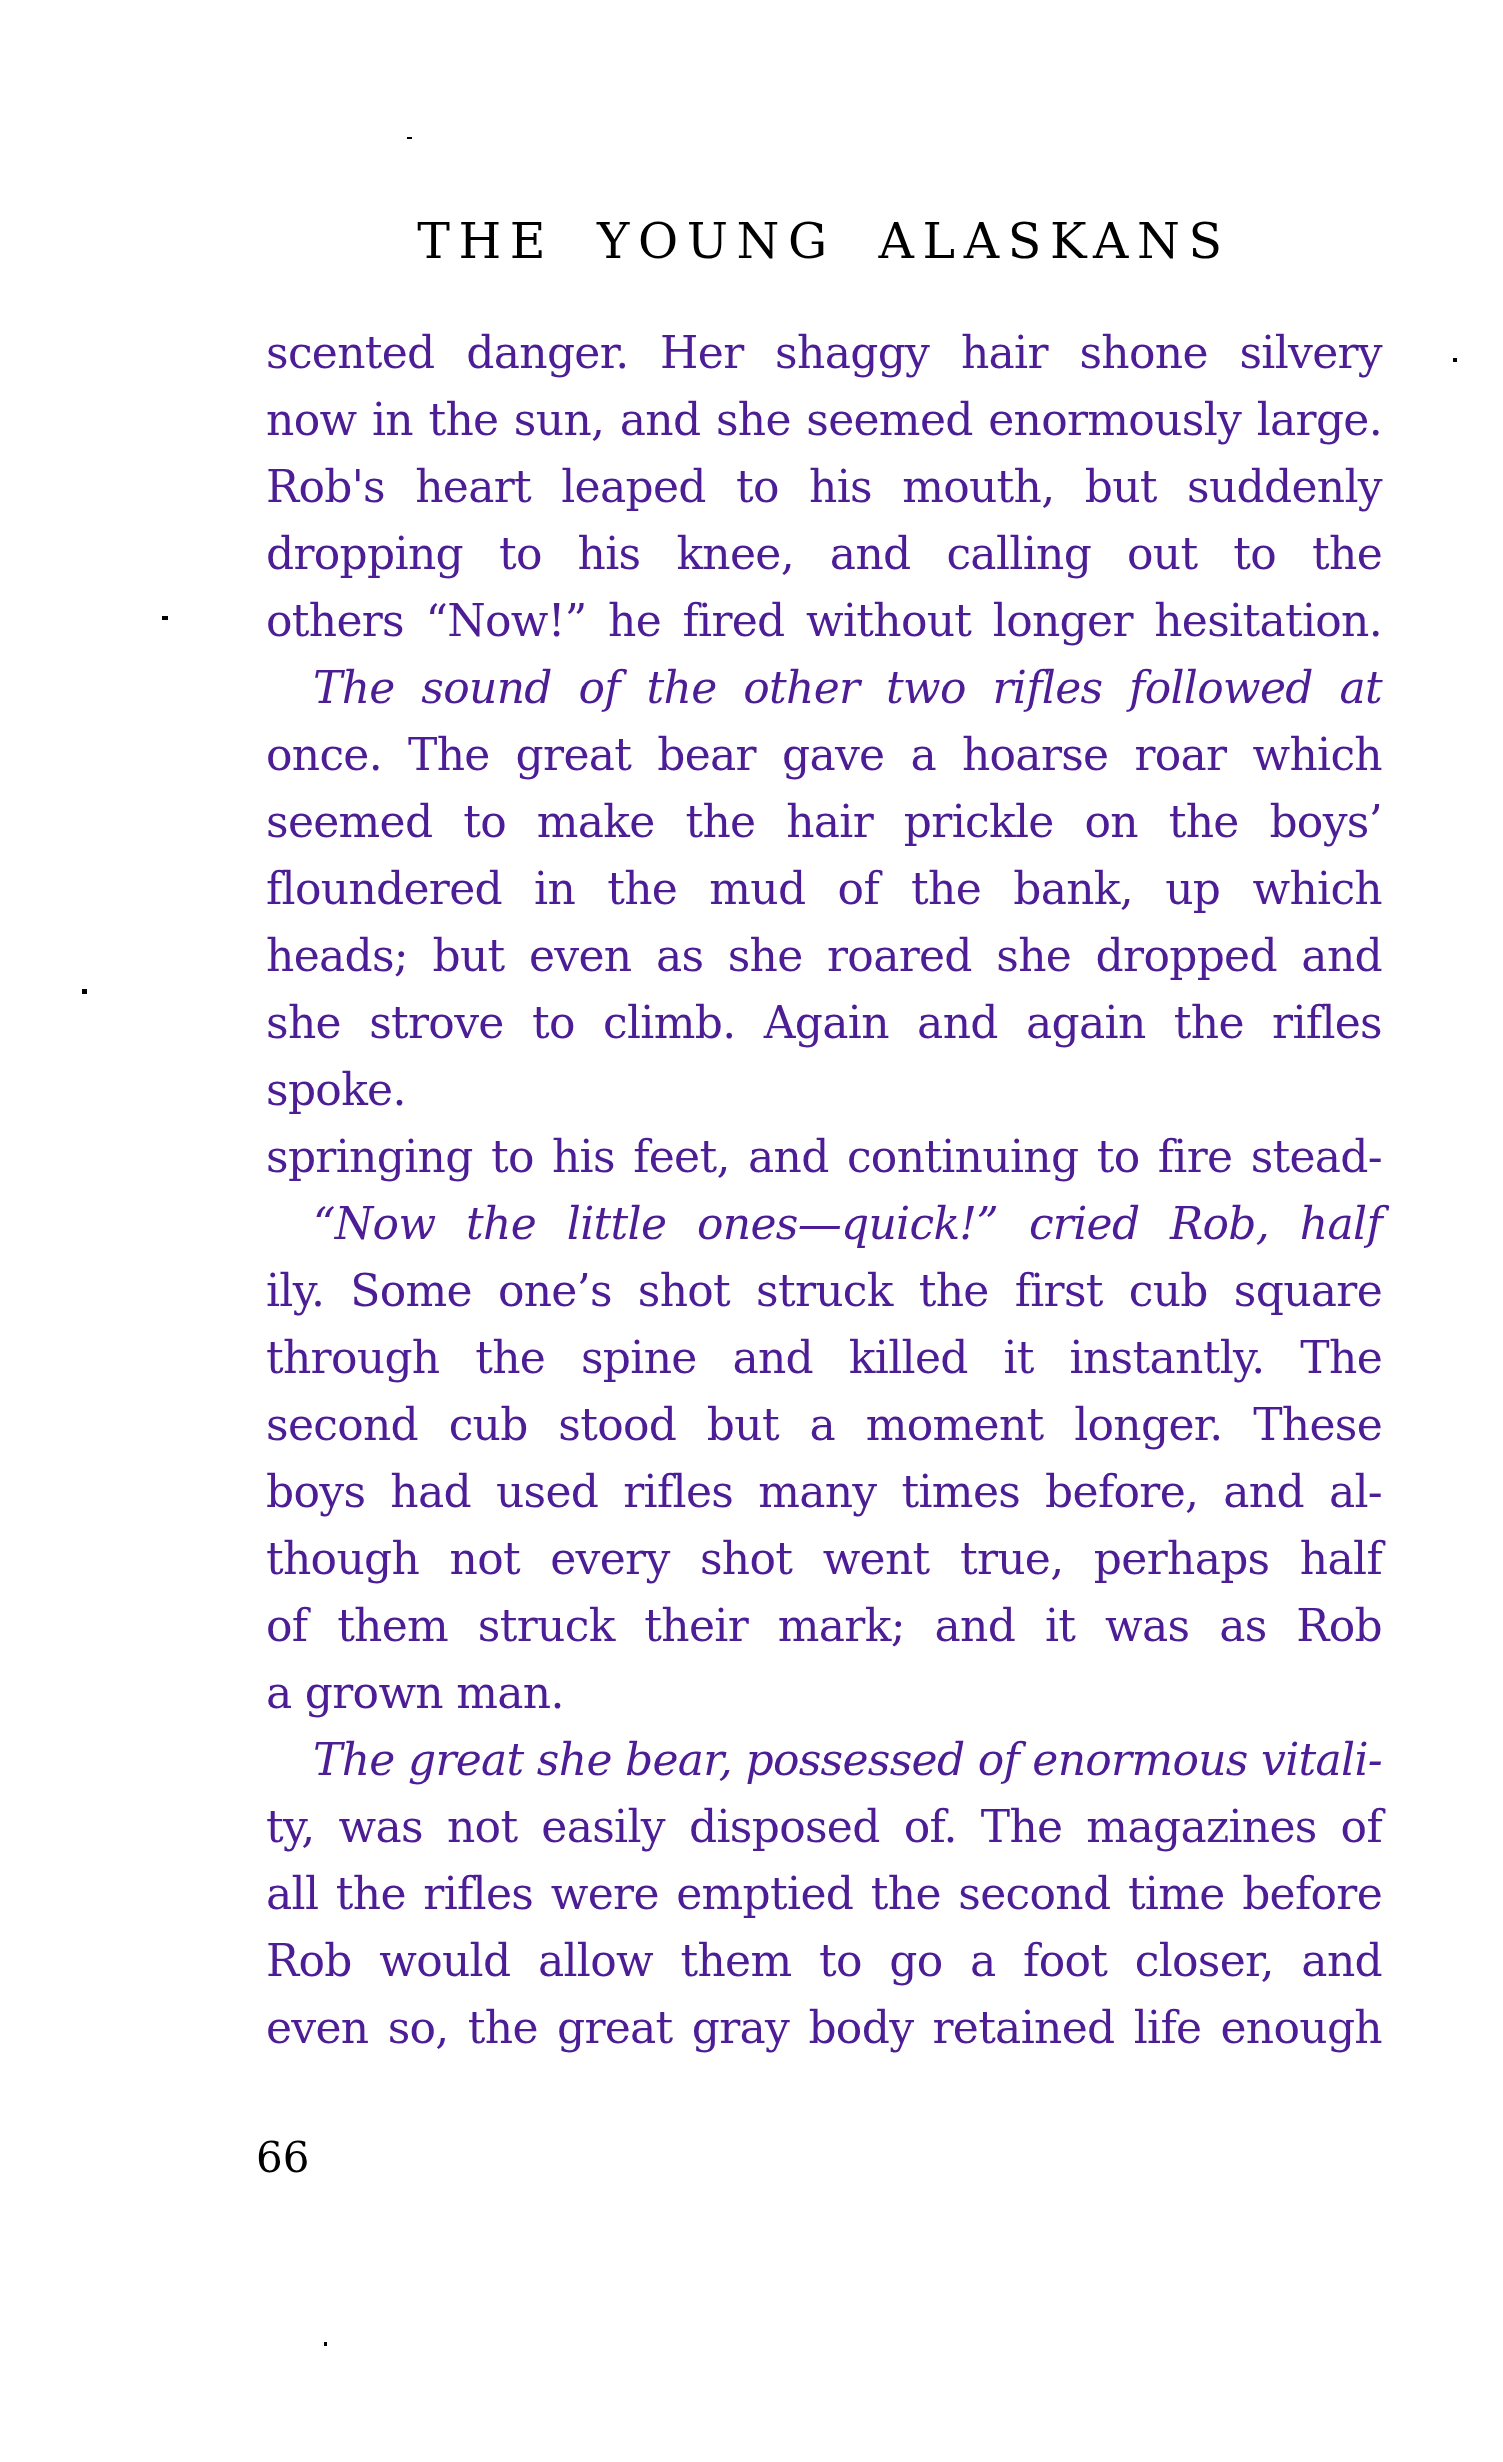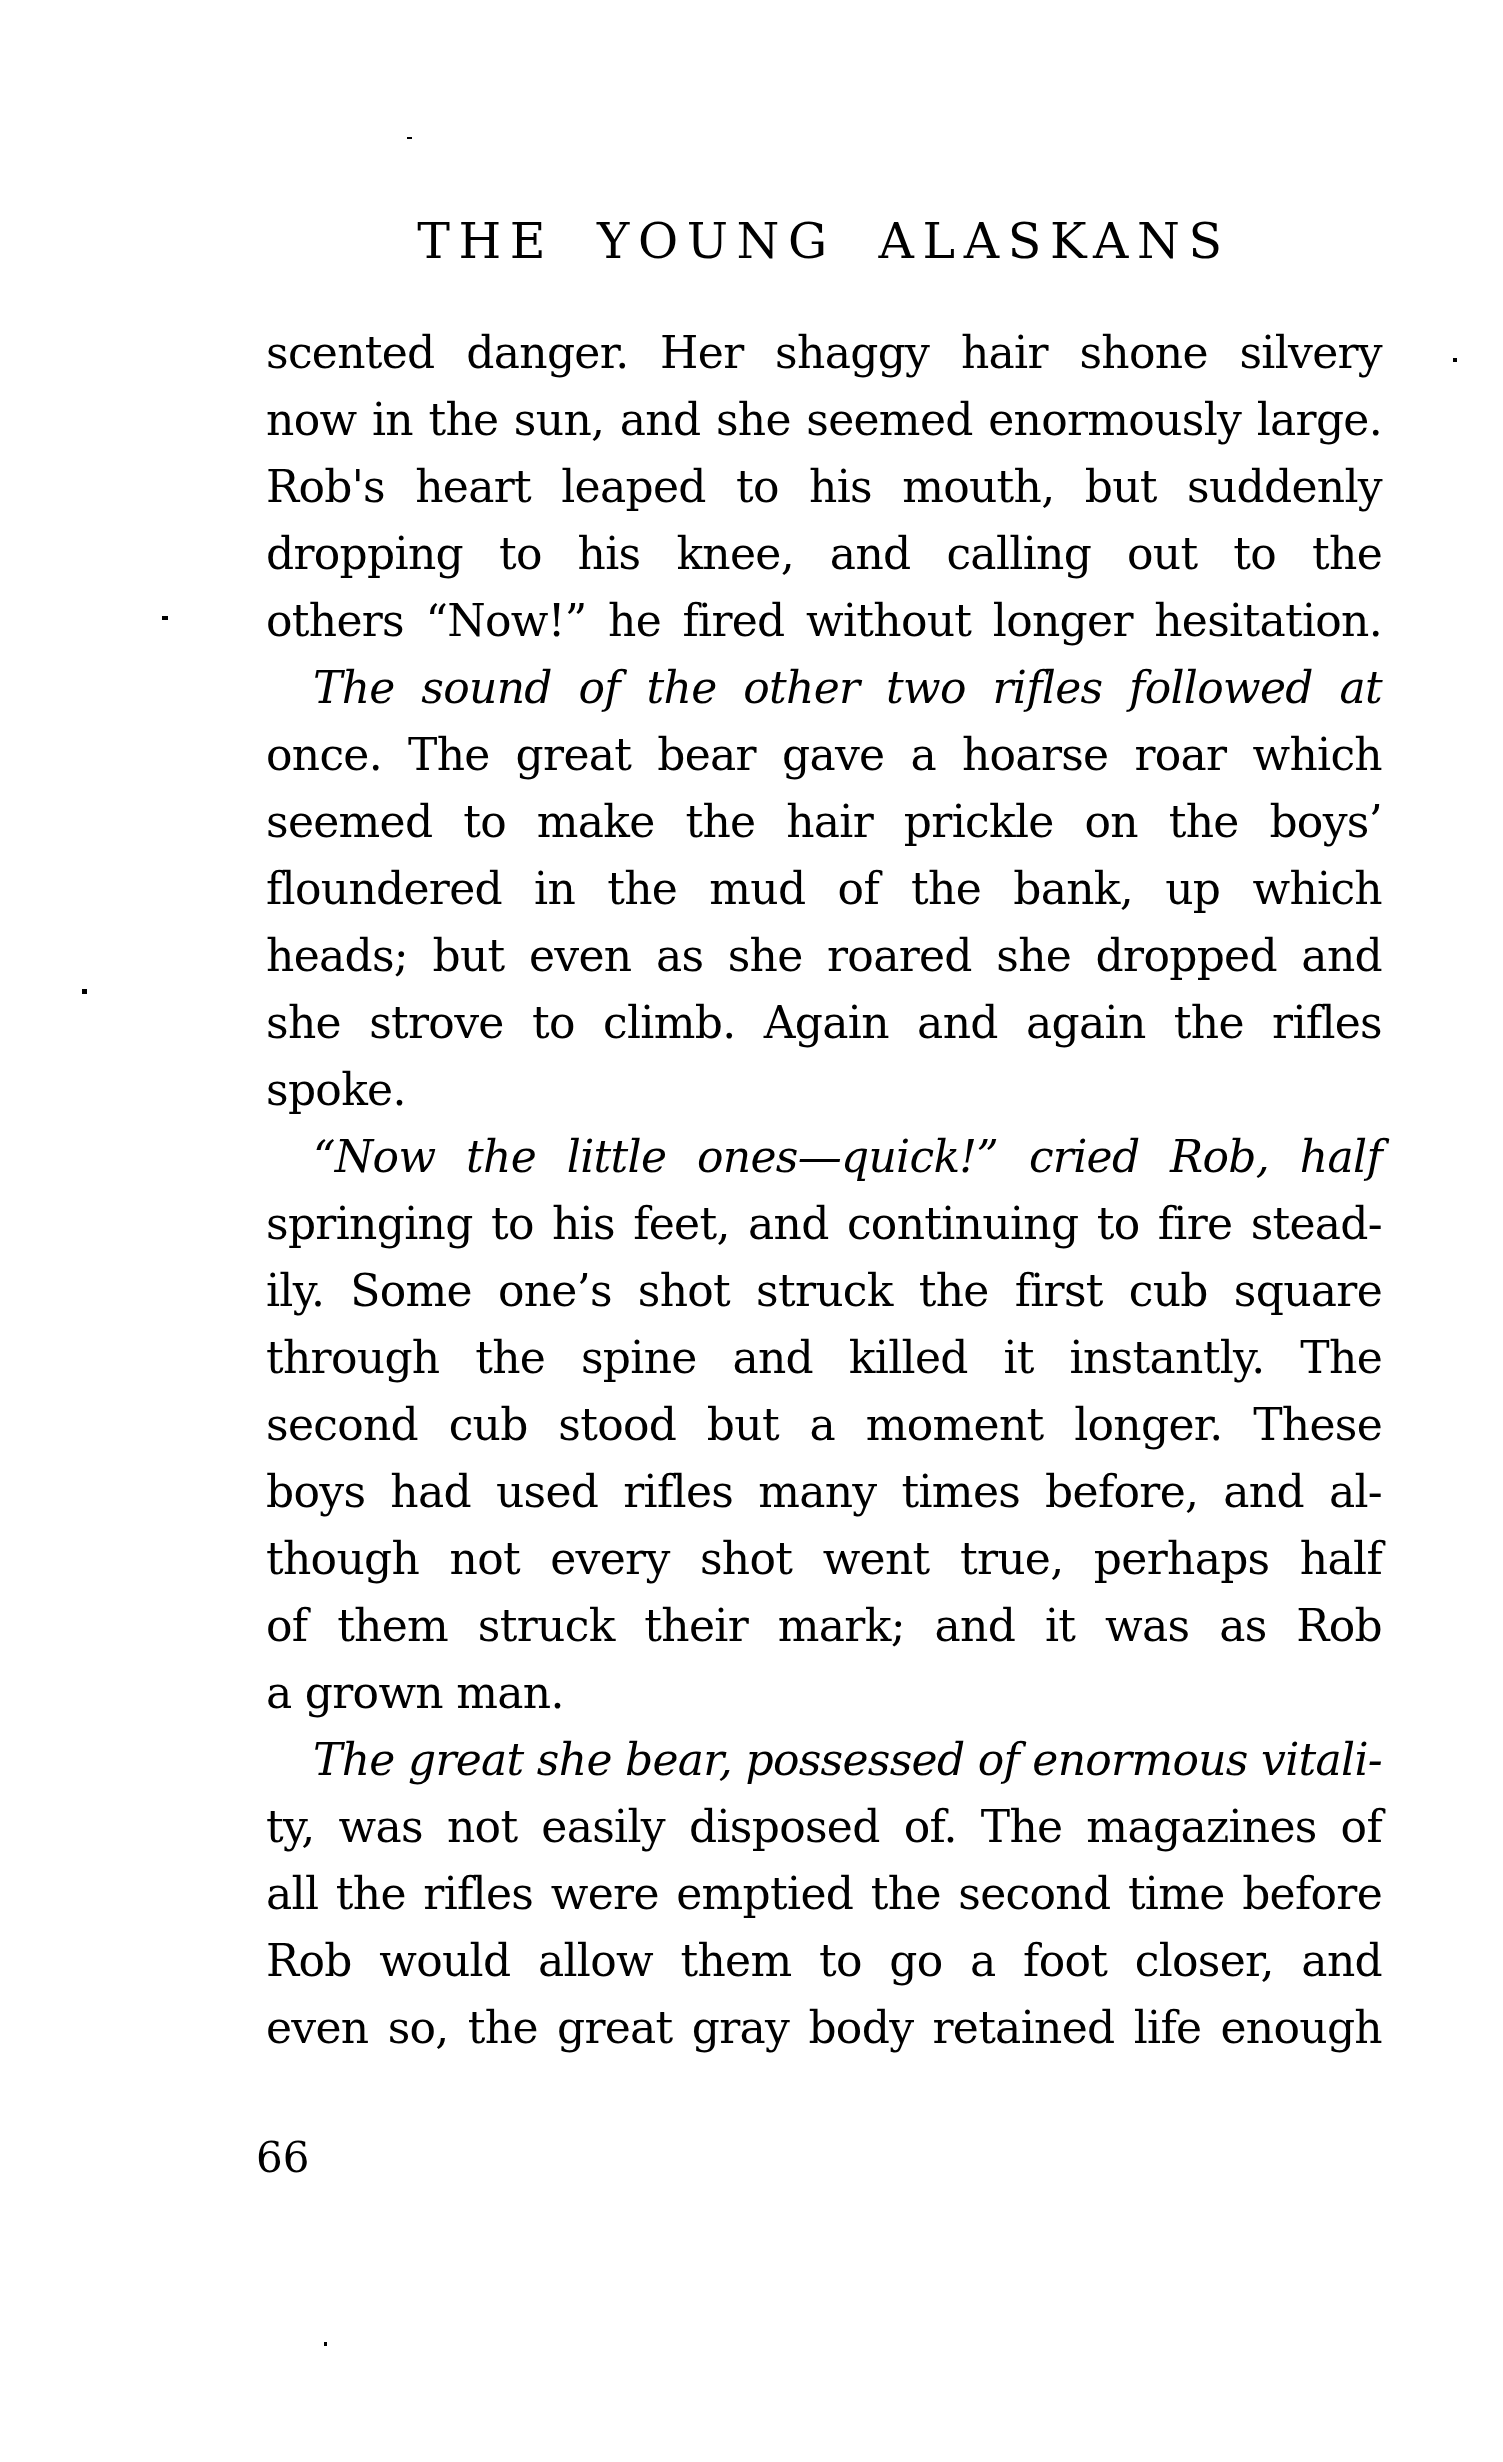--- a/index.html
+++ b/index.html
@@ -30,21 +30,21 @@
     color: #000;
   }
   .body-text {
     position: absolute;
     top: 319px;
     left: 266px;
     width: 1116px;
     font-size: 44px;
     line-height: 67px;
     letter-spacing: -0.7px;
-    color: #000000;
+    color: #4c1d95;
   }
   .line {
     text-align: justify;
     text-align-last: justify;
   }
   .line.noj {
     text-align: left;
     text-align-last: left;
   }
   .line.ind {
@@ -84,22 +84,22 @@
     <div class="line">Rob's heart leaped to his mouth, but suddenly</div>
     <div class="line">dropping to his knee, and calling out to the</div>
     <div class="line">others “Now!” he fired without longer hesitation.</div>
     <div class="line ind">The sound of the other two rifles followed at</div>
     <div class="line">once.  The great bear gave a hoarse roar which</div>
     <div class="line">seemed to make the hair prickle on the boys’</div>
     <div class="line">floundered in the mud of the bank, up which</div>
     <div class="line">heads; but even as she roared she dropped and</div>
     <div class="line">she strove to climb.  Again and again the rifles</div>
     <div class="line noj">spoke.</div>
+    <div class="line">springing to his feet, and continuing to fire stead-</div>
     <div class="line ind">“Now the little ones—quick!” cried Rob, half</div>
-    <div class="line">springing to his feet, and continuing to fire stead-</div>
     <div class="line">ily.  Some one’s shot struck the first cub square</div>
     <div class="line">through the spine and killed it instantly.  The</div>
     <div class="line">second cub stood but a moment longer.  These</div>
     <div class="line">boys had used rifles many times before, and al-</div>
     <div class="line">though not every shot went true, perhaps half</div>
     <div class="line">of them struck their mark; and it was as Rob</div>
     <div class="line noj">a grown man.</div>
     <div class="line ind">The great she bear, possessed of enormous vitali-</div>
     <div class="line">ty, was not easily disposed of.  The magazines of</div>
     <div class="line">all the rifles were emptied the second time before</div>

